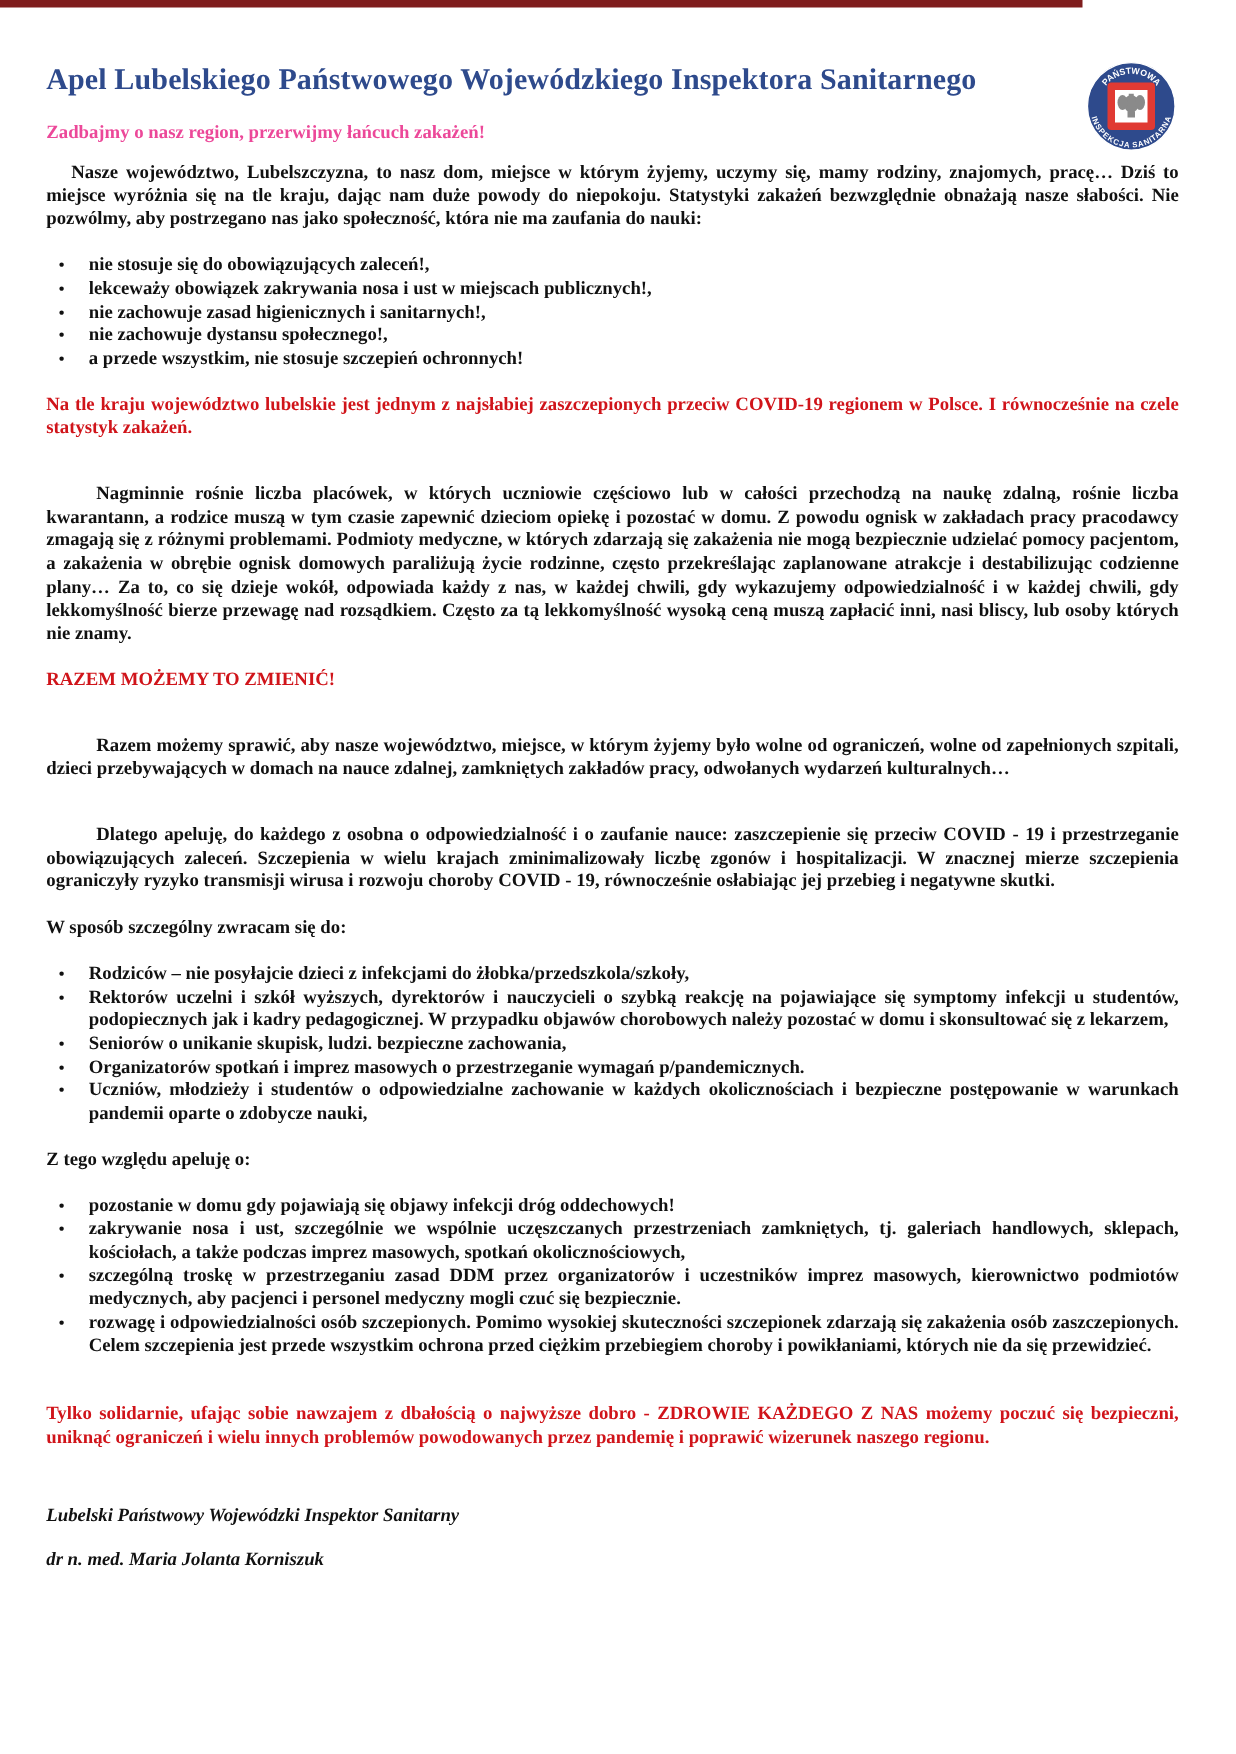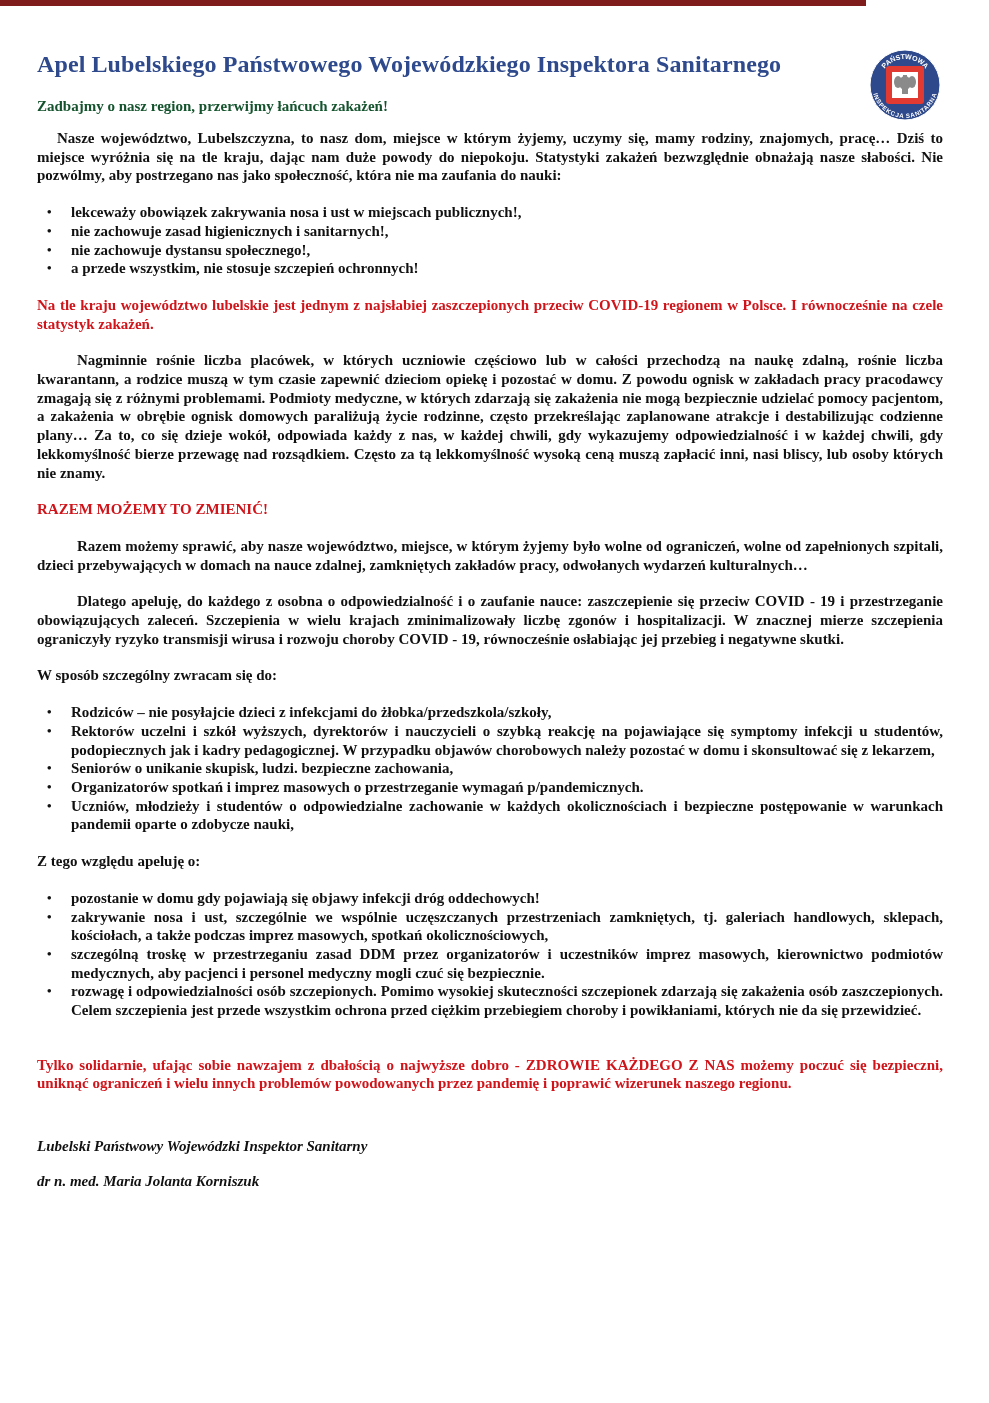--- a/index.html
+++ b/index.html
@@ -9,29 +9,29 @@
     color: #111111;
   }
   .page { position: absolute; left: 0; top: 0; width: 866px; height: 1403px; background: #fff; border-top: 6px solid #7f1d1d; }
   .title {
     position: absolute; left: 37px; top: 45px;
     font-size: 24px; font-weight: bold; color: #2e4a8c; letter-spacing: 0.1px;
   }
   .logo { position: absolute; left: 869px; top: 43px; width: 72px; height: 72px; }
   .subtitle {
     position: absolute; left: 37px; top: 92px;
-    font-size: 15px; font-weight: bold; color: #14532d;
+    font-size: 15px; font-weight: bold; color: #ec4899;
   }
   .content {
     position: absolute; left: 37px; top: 123px; width: 906px;
     font-size: 15px; font-weight: bold; line-height: 18.7px;
   }
   p { margin: 0; text-align: justify; }
   .red { color: #d0141a; }
-  .indent { text-indent: 40px; }
+  .indent { text-indent: 40px; margin-top: 16px; }
   .indent-sm { text-indent: 2px; }
   ul { margin: 0; padding: 0; list-style: none; }
   ul li { position: relative; padding-left: 34px; text-align: justify; }
   ul li::before { content: "\2022"; position: absolute; left: 10px; top: 0; font-size: 13px; }
   .gap { height: 18px; }
   .sig { text-align: left; font-style: italic; font-weight: bold; font-size: 15px; }
 </style>
 </head>
 <body>
 
@@ -65,20 +65,21 @@
     </svg>
   </div>
 
   <div class="subtitle">Zadbajmy o nasz region, przerwijmy łańcuch zakażeń!</div>
 
   <div class="content">
 
     <p class="indent-sm" style="text-indent:20px;">Nasze województwo, Lubelszczyzna, to nasz dom, miejsce w którym żyjemy, uczymy się, mamy rodziny, znajomych, pracę… Dziś to miejsce wyróżnia się na tle kraju, dając nam duże powody do niepokoju. Statystyki zakażeń bezwzględnie obnażają nasze słabości. Nie pozwólmy, aby postrzegano nas jako społeczność, która nie ma zaufania do nauki:</p>
     <div class="gap"></div>
     <ul>
+      <li>nie stosuje się do obowiązujących zaleceń!,</li>
       <li>lekceważy obowiązek zakrywania nosa i ust w miejscach publicznych!,</li>
       <li>nie zachowuje zasad higienicznych i sanitarnych!,</li>
       <li>nie zachowuje dystansu społecznego!,</li>
       <li>a przede wszystkim, nie stosuje szczepień ochronnych!</li>
     </ul>
     <div class="gap"></div>
 
     <p class="red">Na tle kraju województwo lubelskie jest jednym z najsłabiej zaszczepionych przeciw COVID-19 regionem w Polsce. I równocześnie na czele statystyk zakażeń.</p>
     <div class="gap"></div>
 

